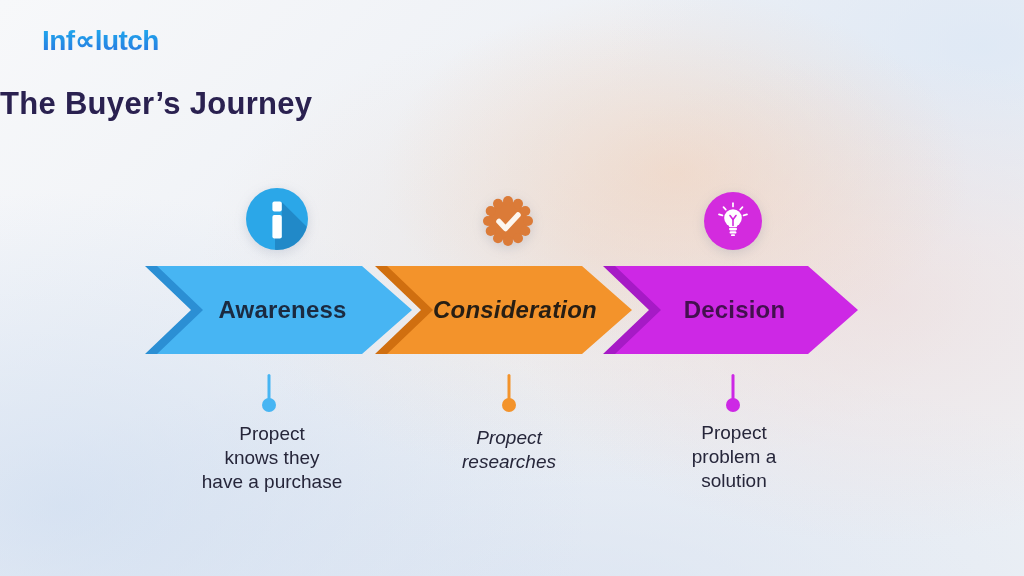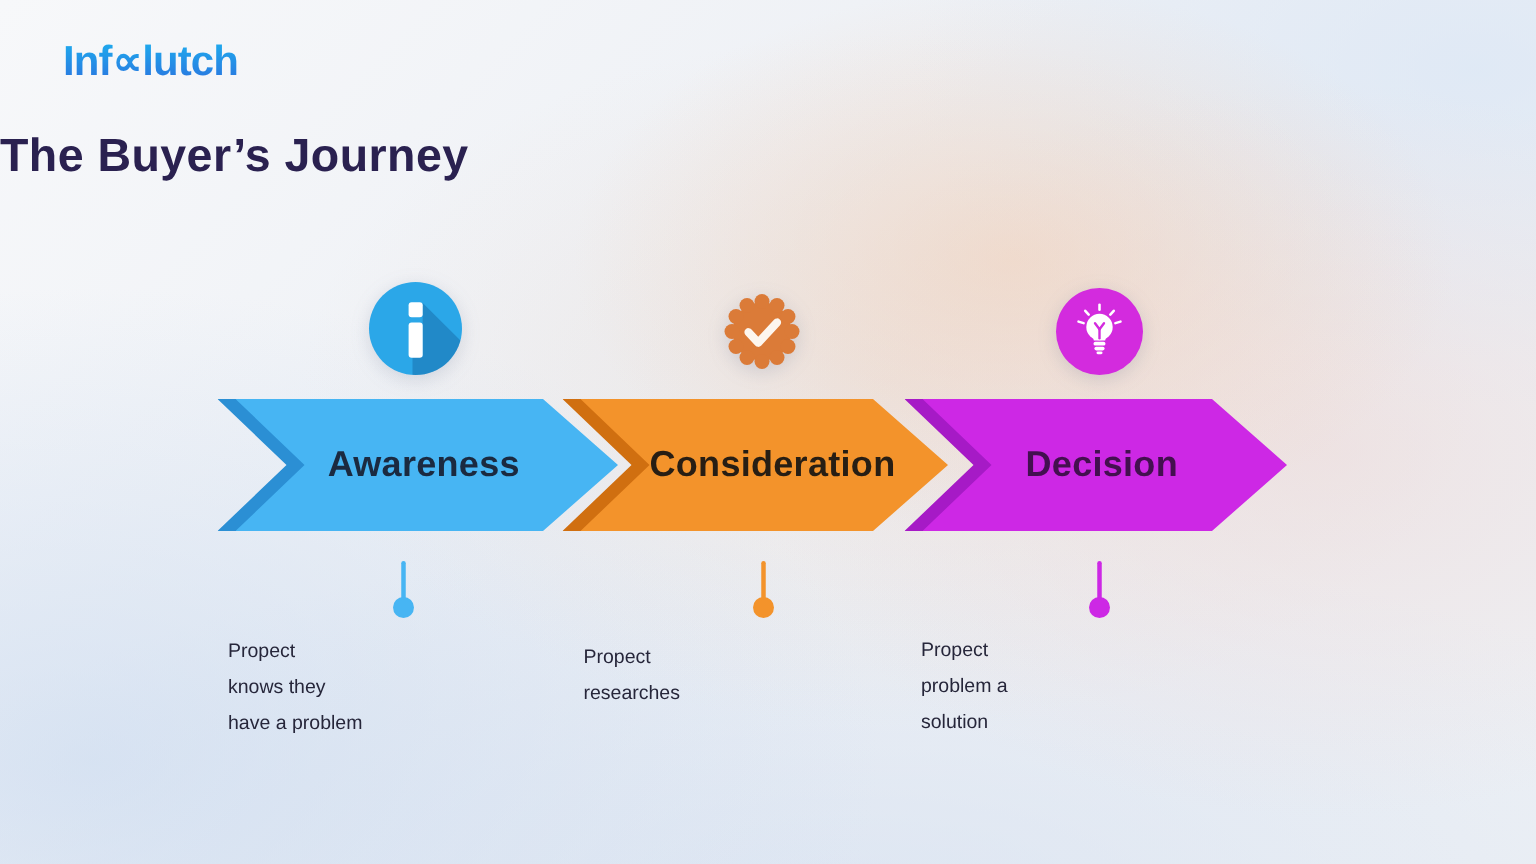--- a/index.html
+++ b/index.html
@@ -30,21 +30,21 @@
   .logo .lig { font-weight:700; padding:0 0.5px; }
 
   .title {
     position:absolute; left:0; top:86px; width:1024px;
     font-size:31px; font-weight:700;
     color:#2A2150; letter-spacing:0.3px;
   }
 
   .stage { position:absolute; top:185px; height:345px; }
   .stage.s0 { left:157px; width:255px; }
-  .stage.s1 { left:387px; width:245px; }
+  .stage.s1 { left:387px; width:245px;font-style:italic; }
   .stage.s2 { left:615px; width:243px; }
 
   .icon-wrap { position:absolute; transform:translateX(-50%); }
   .s0 .icon-wrap { left:120px; top:2px; }
   .s1 .icon-wrap { left:121px; top:8px; }
   .s2 .icon-wrap { left:118px; top:7px; }
   .icon-wrap svg { display:block; filter:drop-shadow(0 3px 6px rgba(70,90,130,0.18)); }
 
   .banner { position:absolute; left:0; right:0; top:81px; height:88px; }
   .banner .shadow-chevron, .banner .arrow {
@@ -69,21 +69,21 @@
   .connector-dot {
     position:absolute; top:213px; width:14px; height:14px; border-radius:50%;
     transform:translateX(-50%); background:var(--c);
   }
   .s0 .connector-dot { left:112px; }
   .s1 .connector-dot { left:122px; }
   .s2 .connector-dot { left:118px; }
 
   .caption {
     position:absolute; width:240px; transform:translateX(-50%);
-    text-align:left; font-size:13px; line-height:24px; font-weight:500;
+    text-align:center; font-size:19px; line-height:24px; font-weight:500;
     color:#26263A;
   }
   .s0 .caption { left:115px; top:237px; }
   .s1 .caption { left:122px; top:241px; }
   .s2 .caption { left:119px; top:236px; }
   .caption span { display:block; }
 </style>
 </head>
 <body>
 
@@ -115,21 +115,21 @@
       <div class="shadow-chevron"></div>
       <div class="arrow">
         <span class="banner-label">Awareness</span>
       </div>
     </div>
     <div class="connector-line"></div>
     <div class="connector-dot"></div>
     <div class="caption">
       <span>Propect</span>
       <span>knows they</span>
-      <span>have a problem</span>
+      <span>have a purchase</span>
     </div>
   </div>
 
   <div class="stage s1" style="--c: #F3932B; --cd: #D06F10; --lc: #271E14;">
     <div class="icon-wrap">
       <svg width="56" height="56" viewBox="0 0 56 56">
         <g fill="#DB7B38">
           <circle cx="28" cy="28" r="19.5"></circle>
           <circle cx="48" cy="28" r="5"></circle>
             <circle cx="45.32" cy="38" r="5"></circle>

